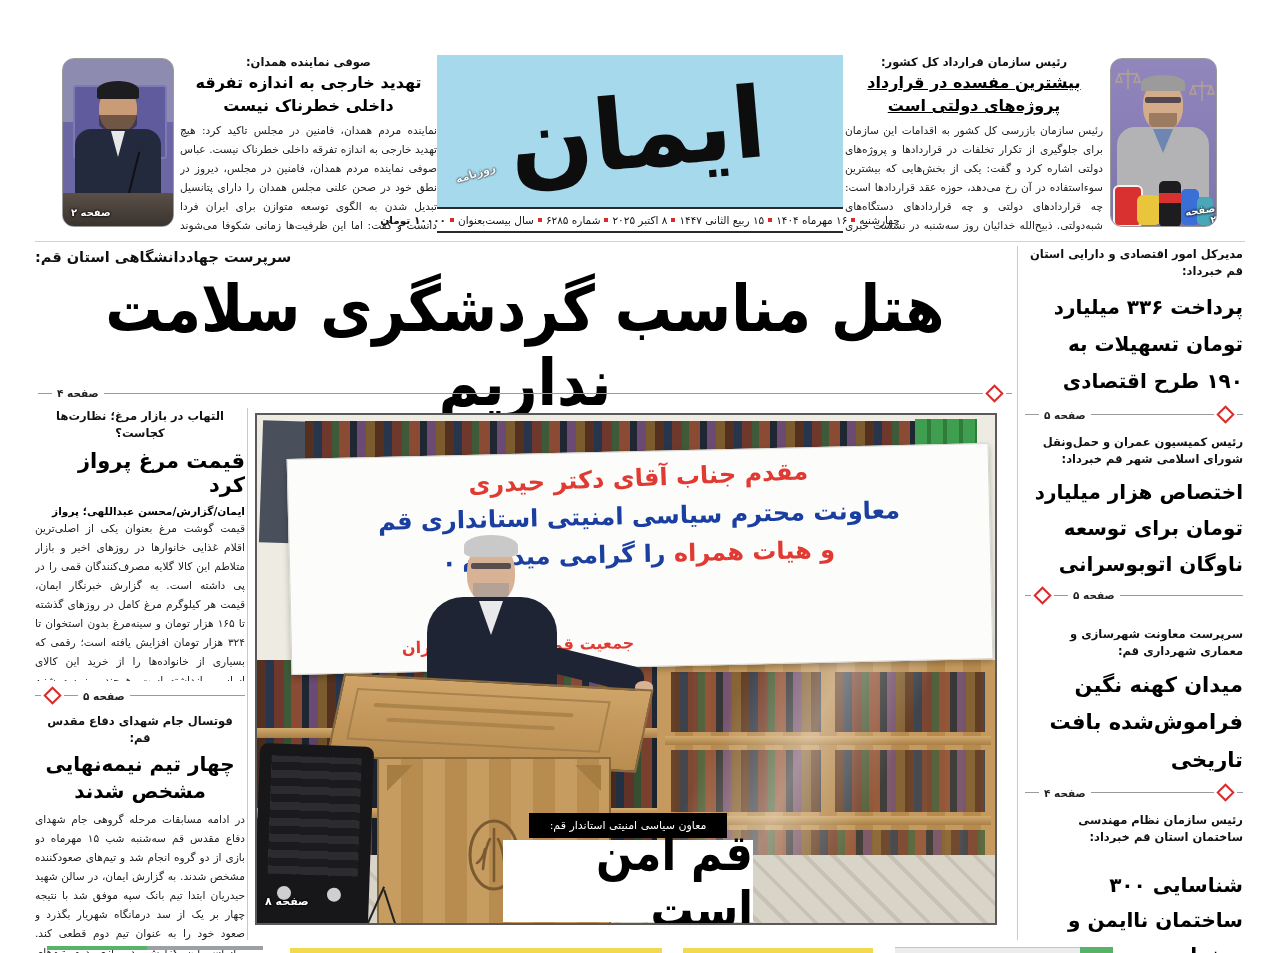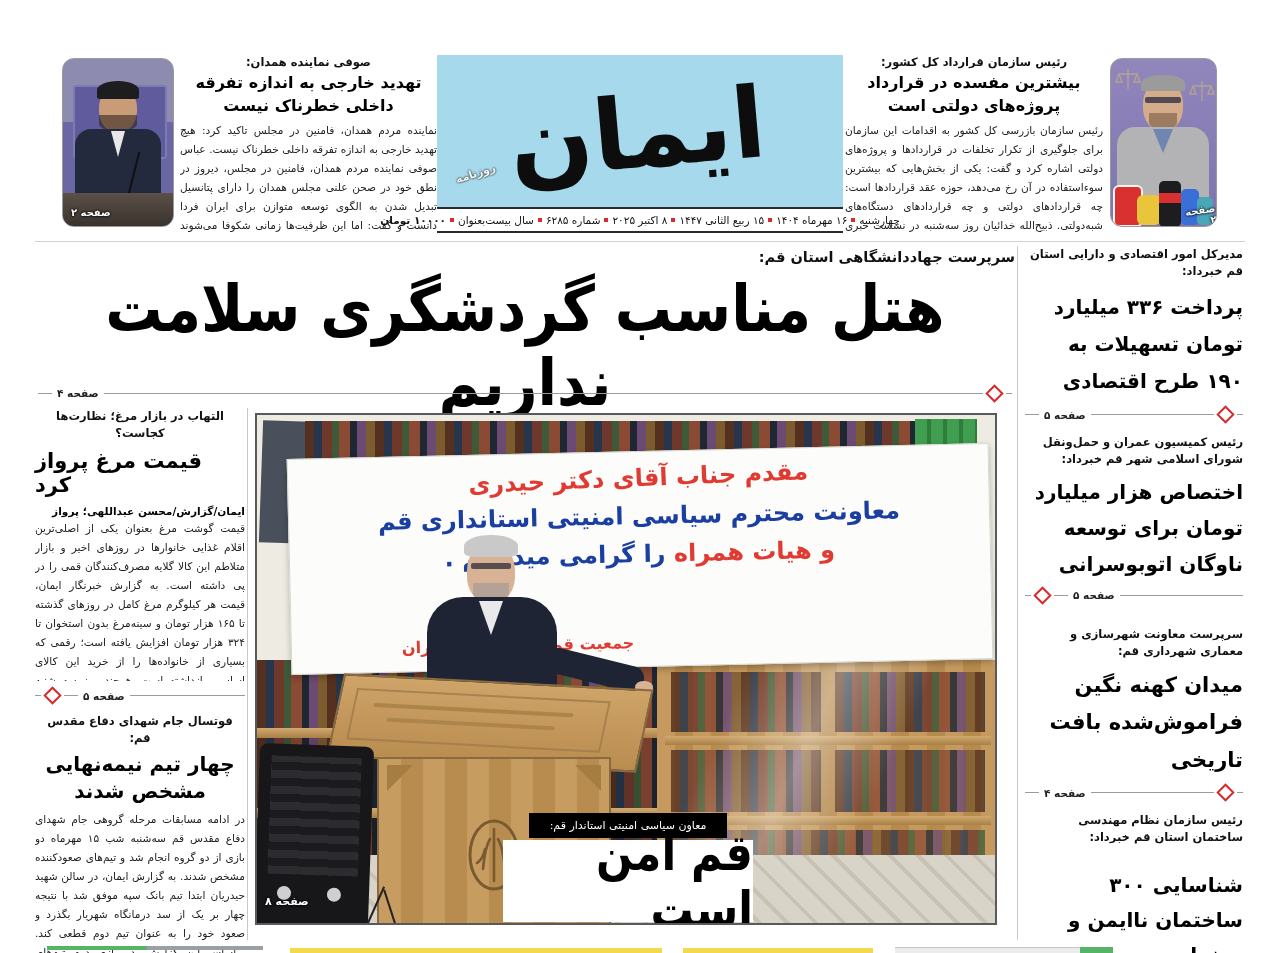--- a/index.html
+++ b/index.html
@@ -27,21 +27,21 @@
   .diamond{width:9px;height:9px;border:2px solid #d92b2b;background:#fff;transform:rotate(45deg);flex:0 0 auto;}
   .pref-label{font-size:10.5px;font-weight:bold;color:#222;white-space:nowrap;}
   
   .col-kicker{font-size:11.5px;font-weight:bold;text-align:center;line-height:1.5;color:#111;}
   .col-kicker.r{text-align:right;}
   .col-title{font-weight:bold;color:#000;}
   .col-body{font-size:10.6px;line-height:1.8;}
   .vline{width:1px;background:#c9c9c9;}
   .hline{height:1px;background:#d2d2d2;}
   
-  .lead-kicker{font-size:14.5px;font-weight:bold;text-align:right;color:#111;}
+  .lead-kicker{font-size:14.5px;font-weight:bold;text-align:left;color:#111;}
   .lead-headline{font-size:57px;font-weight:bold;text-align:center;color:#000;transform:scaleY(1.12);transform-origin:top center;letter-spacing:-1px;}
   
   .books2{background:
      repeating-linear-gradient(90deg,#53301f 0 9px,#27364d 9px 17px,#6e392c 17px 27px,#3e5a38 27px 34px,#8a4a33 34px 45px,#1f2733 45px 52px,#6b4a73 52px 61px,#7c5b2f 61px 70px);}
   .shelfbar{background:linear-gradient(#d2a96e,#a87f45);}
   .banner-line{font-weight:bold;text-align:center;white-space:nowrap;}
   .caption-badge{background:#000000;color:#fff;font-size:11px;font-weight:normal;display:flex;align-items:center;justify-content:center;}
   .caption-box{background:#fff;display:flex;align-items:center;justify-content:center;}
   .caption-title{font-size:43px;font-weight:bold;color:#000;transform:scaleY(1.15);}
   .glare{background:linear-gradient(115deg,rgba(255,255,255,0) 20%,rgba(255,255,255,.35) 40%,rgba(255,255,255,0) 60%);}
@@ -88,21 +88,21 @@
       <span class="di">شماره ۶۲۸۵</span>
       <span class="di">سال بیست‌بعنوان</span>
       <span class="di price">۱۰۰۰۰ تومان</span>
     </div>
   </div>
 
   <div class="abs" style="left:845px;top:55px;width:370px;height:182px;">
 
     <div class="abs" style="left:0;top:0;width:258px;height:182px;">
       <div class="tb-kicker kicker">رئیس سازمان قرارداد کل کشور:</div>
-      <div class="tb-title" style="margin-top:2px;">بیشترین مفسده در قرارداد پروژه‌های دولتی است</div>
+      <div class="tb-title" style="margin-top:2px;text-decoration:underline;">بیشترین مفسده در قرارداد پروژه‌های دولتی است</div>
       <div class="tb-body body-text" style="margin-top:4px;height:118px;overflow:hidden;">رئیس سازمان بازرسی کل کشور به اقدامات این سازمان برای جلوگیری از تکرار تخلفات در قراردادها و پروژه‌های دولتی اشاره کرد و گفت: یکی از بخش‌هایی که بیشترین سوءاستفاده در آن رخ می‌دهد، حوزه عقد قراردادها است: چه قراردادهای دولتی و چه قراردادهای دستگاه‌های شبه‌دولتی. ذبیح‌الله خدائیان روز سه‌شنبه در نشست خبری از ورود این سازمان برای نظارت بر بازار برنج خبر داد و افزود: وزارت جهاد کشاورزی ضمن نظارت</div>
     </div>
 
     <div class="abs tb-photo" style="left:265px;top:3px;width:105px;height:167px;background:linear-gradient(#9187bd,#7e74ad);">
       <svg class="abs" style="left:4px;top:8px;opacity:.5;" width="26" height="30">
         <path d="M13 2 v20 M4 7 h18 M4 7 l-3 8 h6 z M22 7 l-3 8 h6 z" stroke="#d9c06a" fill="none" stroke-width="1.4"></path>
       </svg>
       <svg class="abs" style="left:78px;top:20px;opacity:.5;" width="26" height="30">
         <path d="M13 2 v20 M4 7 h18 M4 7 l-3 8 h6 z M22 7 l-3 8 h6 z" stroke="#d9c06a" fill="none" stroke-width="1.4"></path>
       </svg>
@@ -134,21 +134,21 @@
     <span class="pl t"></span>
   </div>
 
   <div class="abs vline" style="left:247px;top:408px;height:532px;"></div>
   <div class="abs vline" style="left:1017px;top:246px;height:694px;"></div>
 
   <div class="abs" style="left:35px;top:408px;width:210px;height:532px;">
 
     <div>
       <div class="col-kicker">التهاب در بازار مرغ؛ نظارت‌ها کجاست؟</div>
-      <div class="col-title" style="font-size:21px;text-align:left;margin-top:6px;">قیمت مرغ پرواز کرد</div>
+      <div class="col-title" style="font-size:21px;text-align:right;margin-top:6px;">قیمت مرغ پرواز کرد</div>
       <div style="font-size:10.6px;font-weight:bold;text-align:right;margin-top:8px;">ایمان/گزارش/محسن عبداللهی؛ پرواز</div>
       <div class="col-body body-text" style="height:162px;overflow:hidden;margin-top:2px;">قیمت گوشت مرغ بعنوان یکی از اصلی‌ترین اقلام غذایی خانوارها در روزهای اخیر و بازار متلاطم این کالا گلایه مصرف‌کنندگان قمی را در پی داشته است. به گزارش خبرنگار ایمان، قیمت هر کیلوگرم مرغ کامل در روزهای گذشته تا ۱۶۵ هزار تومان و سینه‌مرغ بدون استخوان تا ۳۲۴ هزار تومان افزایش یافته است؛ رقمی که بسیاری از خانواده‌ها را از خرید این کالای اساسی بازداشته است. هرچند روز سه شنبه قیمت مرغ کامل با</div>
     </div>
     <div class="pref" style="margin-top:8px;" dir="ltr">
       <span class="pl t"></span>
       <span class="diamond"></span>
       <span class="pl s"></span>
       <span class="pref-label">صفحه ۵</span>
       <span class="pl grow"></span>
     </div>

